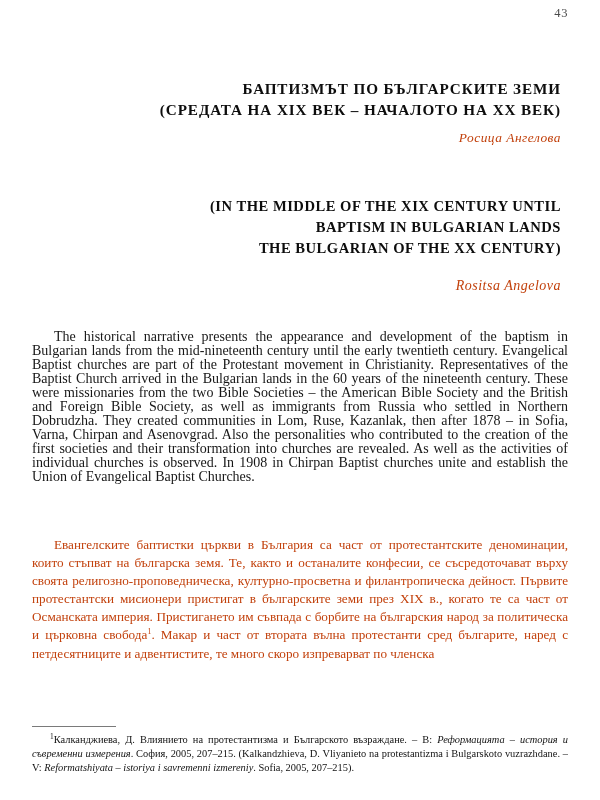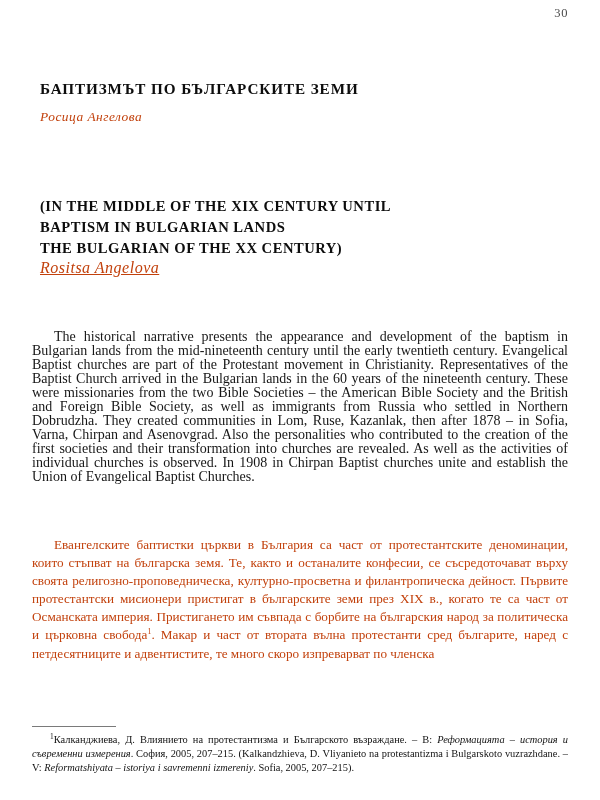--- a/index.html
+++ b/index.html
@@ -33,23 +33,23 @@
     right: 32px;
     font-size: 12.5px;
     letter-spacing: 0.6px;
     color: #4a4a4a;
     font-family: "Liberation Serif", "DejaVu Serif", serif;
   }
 
   
   .title-block {
     position: absolute;
-    left: 40px;
+    left: 25px;
     width: 536px;
-    text-align: left;
+    text-align: right;
   }
   .title-bg { top: 78px; }
   .title-en { top: 196px; }
 
   .title-line {
     font-weight: bold;
     font-size: 15.2px;
     letter-spacing: 0.9px;
     line-height: 21px;
     color: #0d0d0d;
@@ -62,23 +62,22 @@
   }
 
   .author {
     font-style: italic;
     font-size: 13.4px;
     letter-spacing: 0.5px;
     margin-top: 10px;
     color: #c2410c;
   }
   .title-en .author {
-    margin-top: 0;
-    font-size: 16px;
-    text-decoration: underline;
+    margin-top: 19px;
+    font-size: 14px;
   }
 
   
   .abstract {
     position: absolute;
     left: 32px;
     top: 330px;
     width: 536px;
     font-size: 14px;
     line-height: 14px;
@@ -132,24 +131,25 @@
     line-height: 0;
   }
   .fn-b { font-weight: normal; }
   .fn-i { font-style: italic; }
 </style>
 </head>
 <body>
 
 <div class="page">
 
-  <div class="folio">30</div>
+  <div class="folio">43</div>
 
   <div class="title-block title-bg">
     <div class="title-line">БАПТИЗМЪТ ПО БЪЛГАРСКИТЕ ЗЕМИ</div>
+    <div class="title-line">(СРЕДАТА НА XIX ВЕК – НАЧАЛОТО НА XX ВЕК)</div>
     <div class="author">Росица Ангелова</div>
   </div>
 
   <div class="title-block title-en">
     <div class="title-line">(IN THE MIDDLE OF THE XIX CENTURY UNTIL</div>
     <div class="title-line">BAPTISM IN BULGARIAN LANDS</div>
     <div class="title-line">THE BULGARIAN OF THE XX CENTURY)</div>
     <div class="author">Rositsa Angelova</div>
   </div>
 

